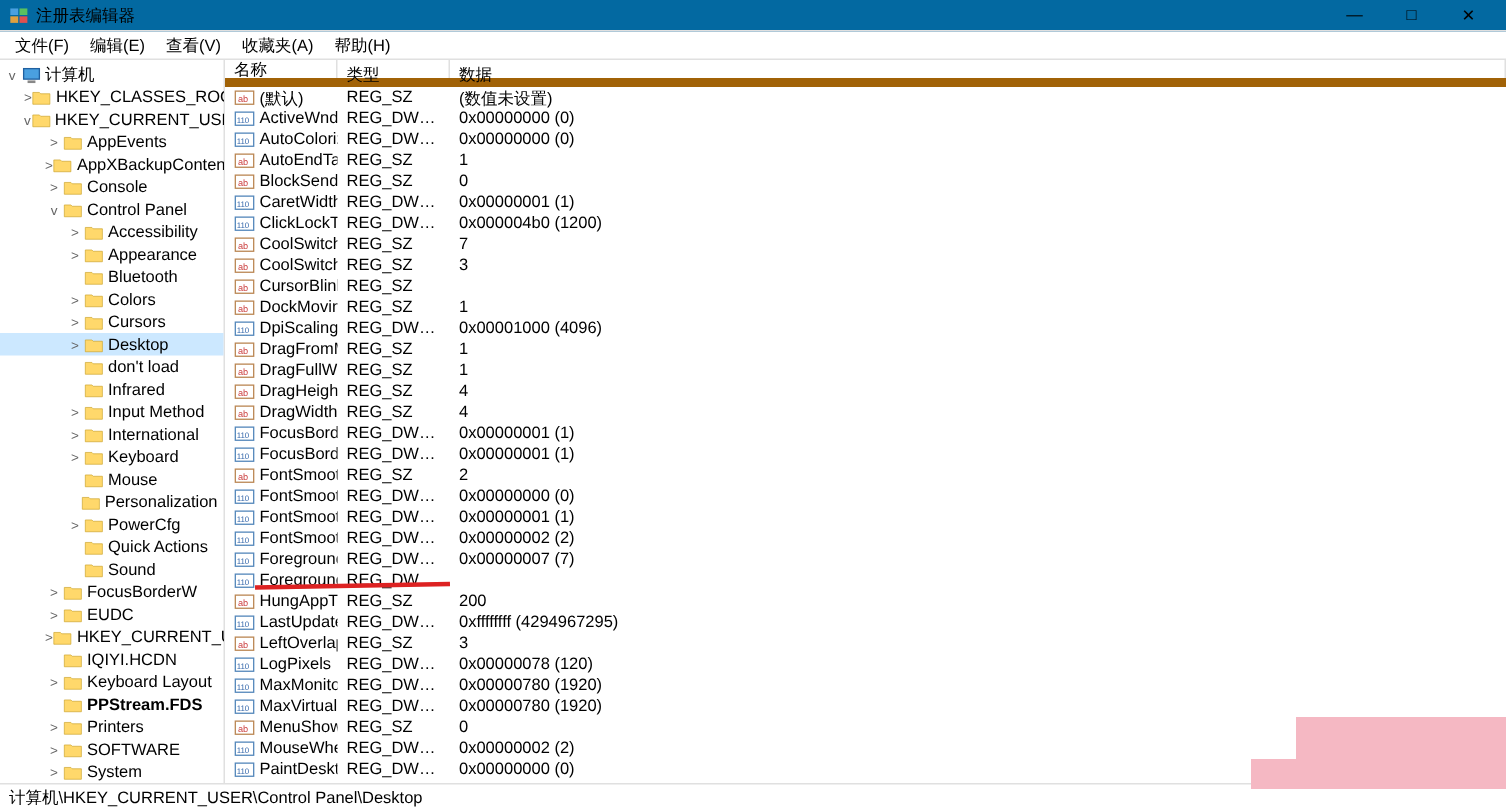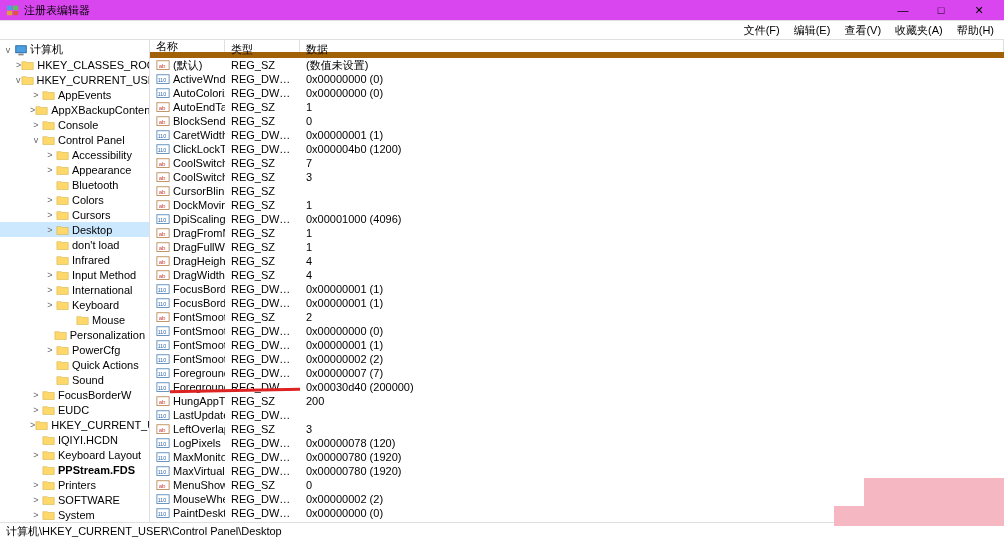--- a/index.html
+++ b/index.html
@@ -1,22 +1,22 @@
 <!DOCTYPE html>
 <html><head>
 <meta charset="utf-8">
 <style>
   * { box-sizing: border-box; margin: 0; padding: 0; }
   body { font-family: "Microsoft YaHei", "Segoe UI", Tahoma, sans-serif; font-size: 11px; background: #fff; color: #000; width: 1004px; height: 540px; overflow: hidden; position: relative; }
-  .titlebar { height: 21px; background: #d946ef; display: flex; align-items: center; padding: 0 6px; border-bottom: 1px solid #e0e0e0; }
+  .titlebar { height: 21px; background: #0369a1; display: flex; align-items: center; padding: 0 6px; border-bottom: 1px solid #e0e0e0; }
   .titlebar .icon { width: 14px; height: 14px; margin-right: 4px; }
   .titlebar .title { flex: 1; font-size: 11px; }
   .titlebar .winbtns { display: flex; }
   .titlebar .winbtn { width: 38px; height: 20px; display: flex; align-items: center; justify-content: center; font-size: 11px; }
-  .menubar { height: 18px; display: flex; align-items: center; padding: 0 4px; font-size: 11px; gap: 2px; justify-content: flex-end; }
+  .menubar { height: 18px; display: flex; align-items: center; padding: 0 4px; font-size: 11px; gap: 2px; }
   .menubar .mitem { padding: 0 6px; }
   .content { display: flex; height: calc(100% - 21px - 18px - 18px); border-top: 1px solid #e0e0e0; }
   .tree { width: 150px; overflow: auto; border-right: 1px solid #e0e0e0; padding: 2px 0; }
   .tree .node { display: flex; align-items: center; height: 15px; white-space: nowrap; padding-right: 4px; }
   .tree .exp { width: 12px; text-align: center; color: #666; font-size: 9px; }
   .tree .fld { width: 14px; height: 12px; margin-right: 2px; flex-shrink: 0; }
   .tree .lbl { font-size: 11px; }
   .tree .sel { background: #cce8ff; }
   .list { flex: 1; overflow: auto; }
   .list .hdr { display: flex; height: 18px; border-bottom: 6px solid #a16207; position: sticky; top: 0; background: #fff; }
@@ -182,21 +182,21 @@
           </svg></span>
         <span class="lbl">International</span>
       </div>
       <div class="node" style="padding-left: 44px;">
         <span class="exp">&gt;</span>
         <span class="fld"><svg viewBox="0 0 16 14">
             <path d="M1 3 L6 3 L7 4 L14 4 L14 12 L1 12 Z" fill="#ffd86b" stroke="#c9a227" stroke-width="0.5"></path>
           </svg></span>
         <span class="lbl">Keyboard</span>
       </div>
-      <div class="node" style="padding-left: 64px;">
+      <div class="node" style="padding-left: 44px;">
         <span class="exp"> </span>
         <span class="fld"><svg viewBox="0 0 16 14">
             <path d="M1 3 L6 3 L7 4 L14 4 L14 12 L1 12 Z" fill="#ffd86b" stroke="#c9a227" stroke-width="0.5"></path>
           </svg></span>
         <span class="lbl">Mouse</span>
       </div>
       <div class="node" style="padding-left: 44px;">
         <span class="exp"> </span>
         <span class="fld"><svg viewBox="0 0 16 14">
             <path d="M1 3 L6 3 L7 4 L14 4 L14 12 L1 12 Z" fill="#ffd86b" stroke="#c9a227" stroke-width="0.5"></path>
@@ -549,21 +549,20 @@
         </div>
         <div class="row">
           <div class="cell c0">
             <span class="vicon"><svg viewBox="0 0 16 14">
                 <rect x="1" y="2" width="14" height="10" fill="#fff" stroke="#58b"></rect>
                 <text x="2" y="10" font-size="6" fill="#36a">110</text>
               </svg></span>
             <span>ForegroundLo...</span>
           </div>
           <div class="cell c1">REG_DWORD</div>
-          <div class="cell c2">0x00030d40 (200000)</div>
         </div>
         <div class="row">
           <div class="cell c0">
             <span class="vicon"><svg viewBox="0 0 16 14">
                 <rect x="1" y="2" width="14" height="10" fill="#fff" stroke="#b85"></rect>
                 <text x="3" y="10" font-size="7" fill="#c44">ab</text>
               </svg></span>
             <span>HungAppTime...</span>
           </div>
           <div class="cell c1">REG_SZ</div>
@@ -571,20 +570,21 @@
         </div>
         <div class="row">
           <div class="cell c0">
             <span class="vicon"><svg viewBox="0 0 16 14">
                 <rect x="1" y="2" width="14" height="10" fill="#fff" stroke="#58b"></rect>
                 <text x="2" y="10" font-size="6" fill="#36a">110</text>
               </svg></span>
             <span>LastUpdated</span>
           </div>
           <div class="cell c1">REG_DWORD</div>
+          <div class="cell c2">0xffffffff (4294967295)</div>
         </div>
         <div class="row">
           <div class="cell c0">
             <span class="vicon"><svg viewBox="0 0 16 14">
                 <rect x="1" y="2" width="14" height="10" fill="#fff" stroke="#b85"></rect>
                 <text x="3" y="10" font-size="7" fill="#c44">ab</text>
               </svg></span>
             <span>LeftOverlapCh...</span>
           </div>
           <div class="cell c1">REG_SZ</div>

